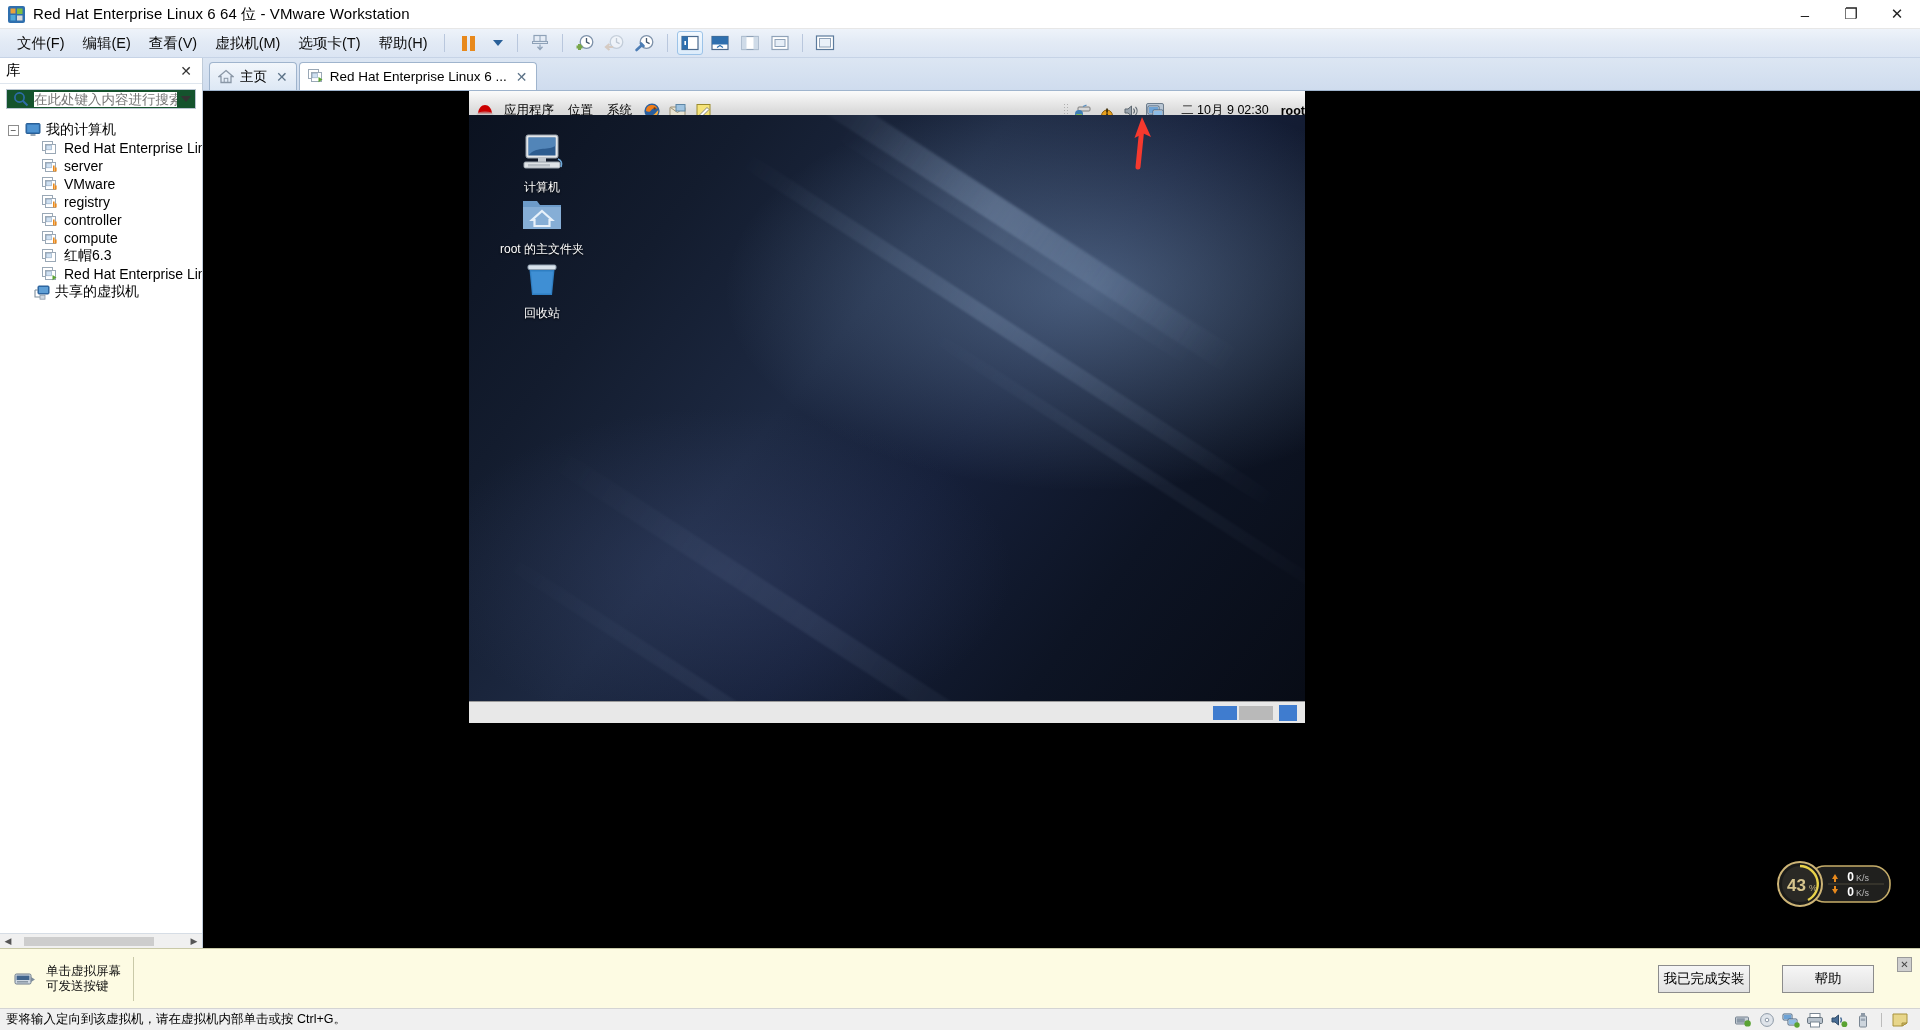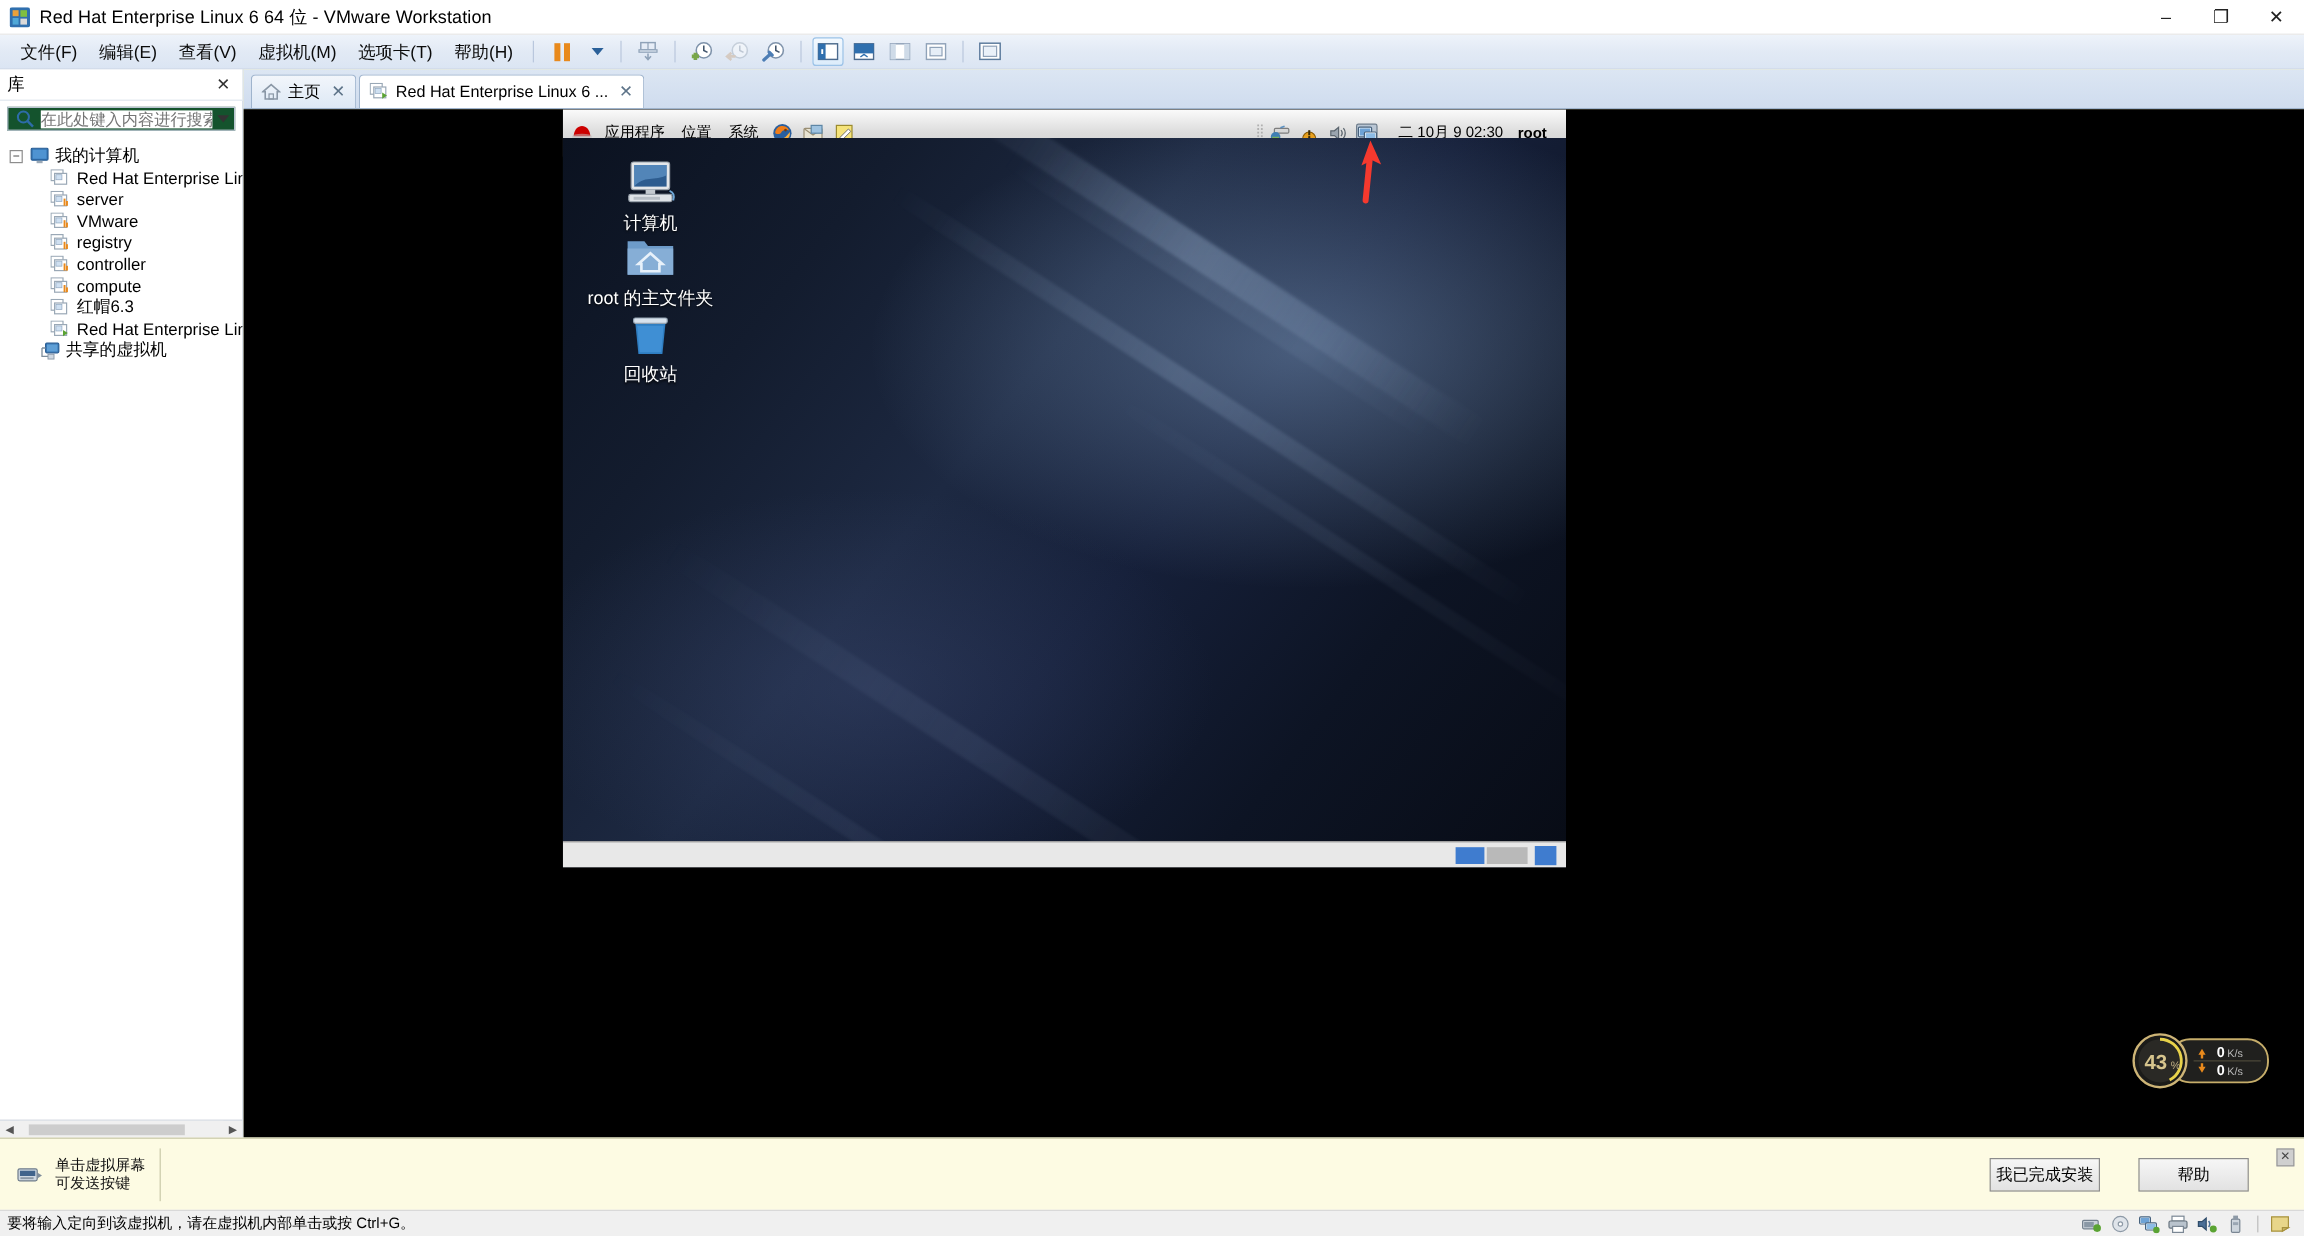--- a/index.html
+++ b/index.html
@@ -77,37 +77,37 @@
 
   .vmstage { flex:1 1 auto; background:#000; position:relative; overflow:hidden; }
   .screen { position:absolute; left:266px; top:0px; width:836px; height:632px; overflow:hidden; background:#0b1018;}
 
   
   .gpanel { height:40px; background:linear-gradient(to bottom,#fbfbfb,#dcdcdc 50%,#cecece);
             border-bottom:1px solid #8e8e8e; display:flex; align-items:center; font-size:12.5px; color:#000;}
   .gp-hat { width:20px;height:16px;margin:0 2px 0 6px; position:relative; flex:0 0 20px;}
   .gp-item { padding:2px 7px; font-size:12.5px; }
   .gp-launch { width:20px;height:18px;margin:0 3px; position:relative; flex:0 0 20px;}
-  .gp-right { margin-left:auto; display:flex; align-items:center; padding-right:16px; }
+  .gp-right { margin-left:auto; display:flex; align-items:center; padding-right:0; }
   .gp-tray-ico { width:18px;height:16px;margin:0 3px; position:relative; flex:0 0 18px;}
   .gp-clock { font-size:12.5px; margin:0 12px 0 14px; white-space:nowrap; }
   .gp-user { font-weight:bold; font-size:12.5px; }
   .gp-grip { width:6px;height:16px;margin-left:2px;margin-right:2px;
              background-image:radial-gradient(#999 40%, transparent 41%);
              background-size:3px 3px; opacity:.7;}
 
   .wallpaper { position:absolute; left:0; right:0; top:24px; bottom:22px; overflow:hidden;
      background:
        radial-gradient(ellipse 70% 55% at 74% 30%, rgba(150,185,225,0.40) 0%, rgba(40,60,95,0.0) 62%),
        radial-gradient(ellipse 50% 40% at 30% 78%, rgba(70,85,130,0.33) 0%, rgba(20,25,45,0.0) 70%),
        linear-gradient(128deg,#0b1220 0%,#131c2e 22%,#1d2942 42%,#16203a 58%,#0d1424 78%,#080c16 100%);
   }
   .ray { position:absolute; background:linear-gradient(to right, rgba(255,255,255,0) 0%, rgba(190,215,245,0.20) 45%, rgba(255,255,255,0) 100%);
          transform-origin:0 0; filter:blur(1.2px); }
-  .dicon { position:absolute; width:110px; text-align:center; color:#fff; font-size:15px;
+  .dicon { position:absolute; width:110px; text-align:center; color:#fff; font-size:12px;
            text-shadow:0 1px 2px rgba(0,0,0,.95); }
   .dicon .glyph { width:48px;height:48px;margin:0 auto 3px auto; position:relative; }
   .dicon .lbl { line-height:14px; }
 
   .arrow-annot { position:absolute; pointer-events:none; }
 
   .vbottom { position:absolute; left:0; right:0; bottom:0; height:22px; background:#e8e8e8;
              border-top:1px solid #9a9a9a; display:flex; align-items:center; }
   .vb-blue { width:24px;height:14px;background:#3f7ccf;margin-left:auto;margin-right:2px;}
   .vb-grey { width:34px;height:14px;background:#b9b9b9;margin-right:6px;}

